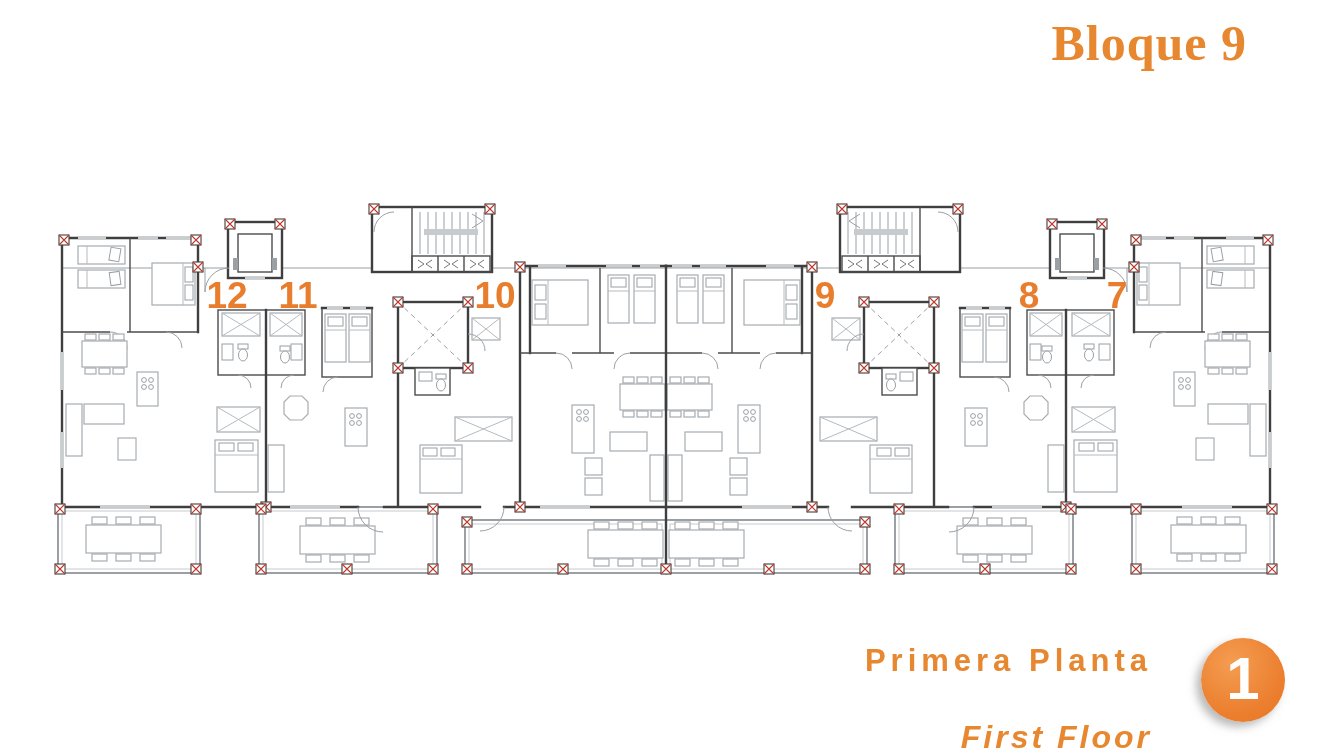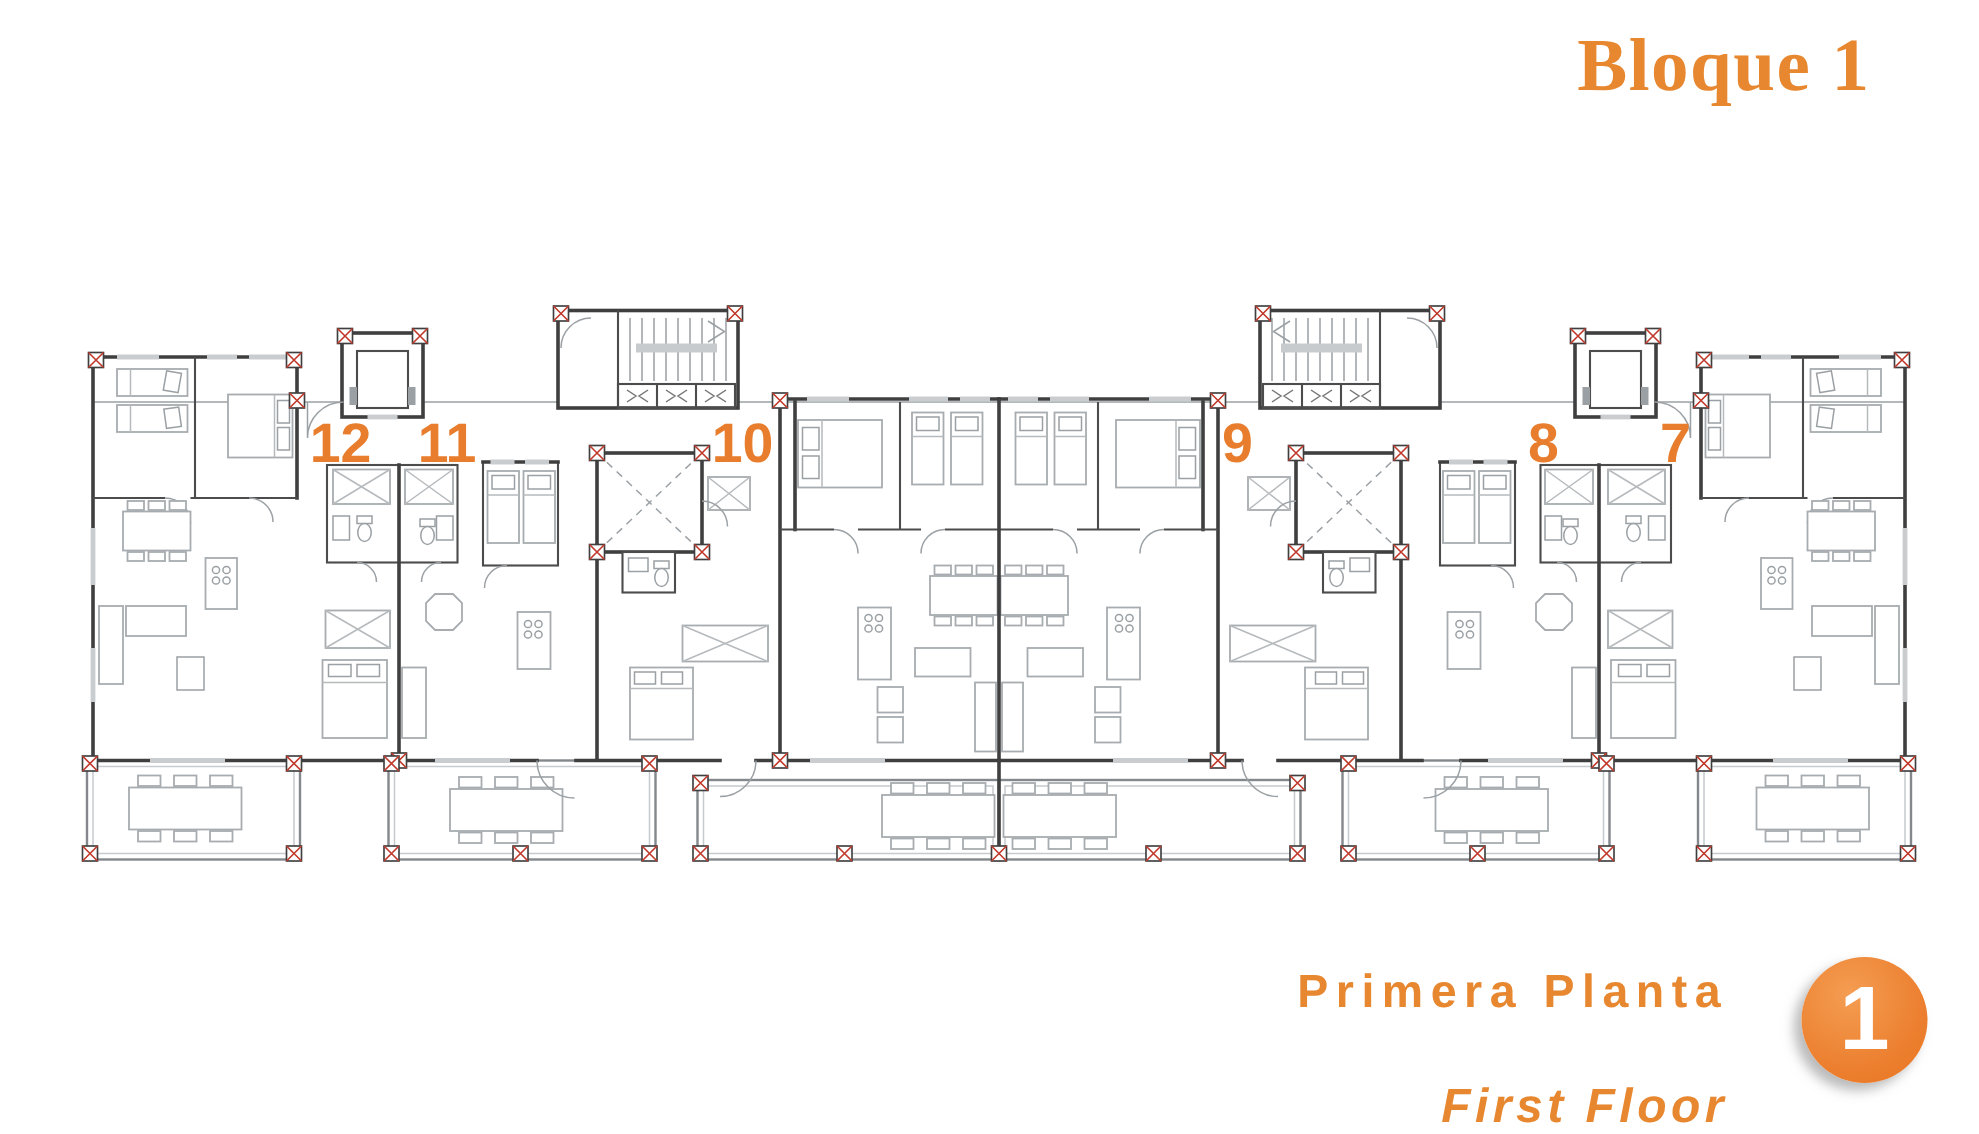--- a/index.html
+++ b/index.html
@@ -272,18 +272,18 @@
     <use href="#col" x="666" y="569"></use>
 
     <text class="unit-no" x="227" y="308">12</text>
     <text class="unit-no" x="298" y="308">11</text>
     <text class="unit-no" x="495" y="308">10</text>
     <text class="unit-no" x="825" y="308">9</text>
     <text class="unit-no" x="1029" y="308">8</text>
     <text class="unit-no" x="1117" y="308">7</text>
   </svg>
 
-  <div class="block-title">Bloque 1</div>
+  <div class="block-title">Bloque 9</div>
 
   <div class="floor-es">Primera Planta</div>
   <div class="floor-en">First Floor</div>
   <div class="floor-badge">1</div>
 </div>
 
 </body></html>

